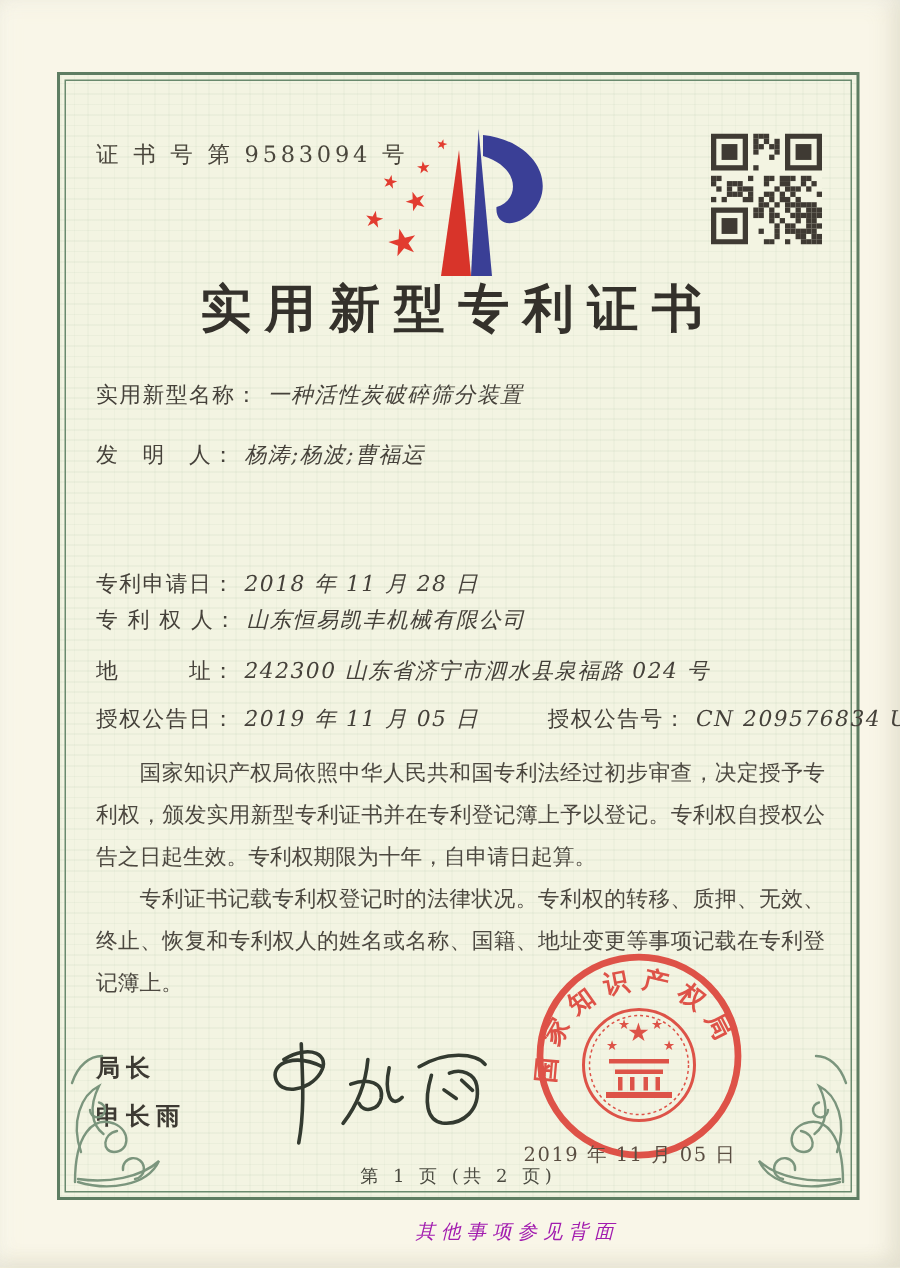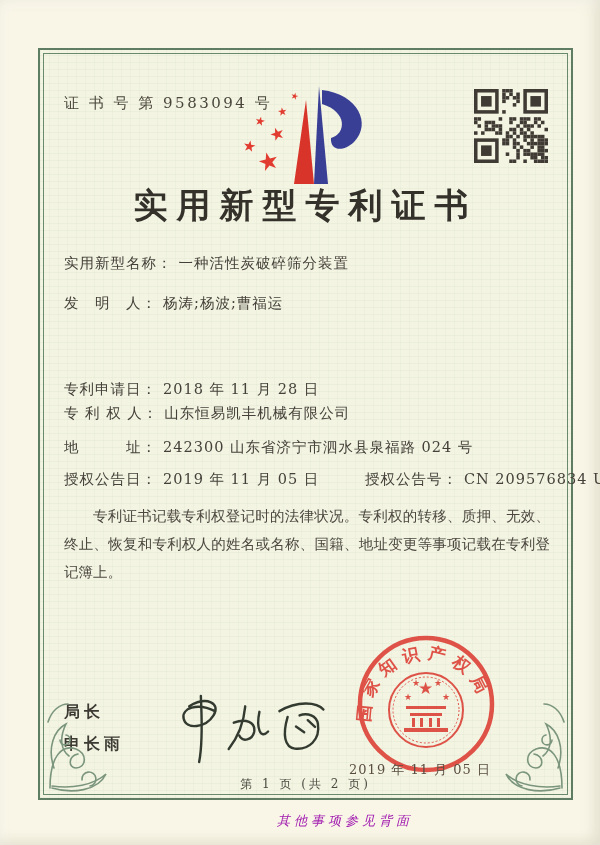--- a/index.html
+++ b/index.html
@@ -27,21 +27,21 @@
   .abs{position:absolute;}
   .certno{
     left:24px;top:44px;font-size:15px;color:#4a463c;letter-spacing:2.5px;text-align:center;
   }
   .title{
     left:0;top:133px;width:100%;text-align:center;
     font-size:34px;font-weight:bold;color:#34312b;letter-spacing:9px;
   }
   .row{left:24px;font-size:14.5px;color:#45413a;letter-spacing:1px;white-space:nowrap;}
   .row .lbl{display:inline-block;min-width:92px;}
-  .row .val{margin-left:6px;}
+  .row .val{margin-left:6px;font-style:italic;}
   .grant .lbl2{margin-left:40px;}
   .paras{
     left:24px;top:452px;width:486px;
     font-size:14.5px;line-height:28px;color:#4c4840;text-align:justify;
   }
   .paras p{margin:0;text-indent:2em;}
   .director{left:24px;font-size:16px;color:#3d3a33;letter-spacing:4px;font-weight:bold;}
   .footer-page{
     left:0;top:726px;width:100%;text-align:center;
     font-size:12px;color:#4a4a40;letter-spacing:3px;
@@ -237,20 +237,21 @@
     </div>
     <div class="abs row" style="top:388px">
       <span class="lbl">地　　　址：</span><span class="val">242300 山东省济宁市泗水县泉福路 024 号</span>
     </div>
     <div class="abs row grant" style="top:420px">
       <span class="lbl">授权公告日：</span><span class="val">2019 年 11 月 05 日</span>
       <span class="lbl2">授权公告号：</span><span class="val">CN 209576834 U</span>
     </div>
 
     <div class="abs paras">
+      <p>国家知识产权局依照中华人民共和国专利法经过初步审查，决定授予专利权，颁发实用新型专利证书并在专利登记簿上予以登记。专利权自授权公告之日起生效。专利权期限为十年，自申请日起算。</p>
       <p>专利证书记载专利权登记时的法律状况。专利权的转移、质押、无效、终止、恢复和专利权人的姓名或名称、国籍、地址变更等事项记载在专利登记簿上。</p>
     </div>
 
     <div class="abs director" style="top:652px">局长</div>
     <div class="abs director" style="top:684px">申长雨</div>
 
     <div class="abs sig-wrap">
       <svg width="175" height="80" viewBox="0 0 175 80">
         <g fill="none" stroke="#333a30" stroke-width="2.4" stroke-linecap="round" stroke-linejoin="round" transform="rotate(-2 87 40)">
           <path d="M22,16 C40,6 54,14 46,26 C38,38 18,40 16,28 C14,18 30,12 48,22"></path>

